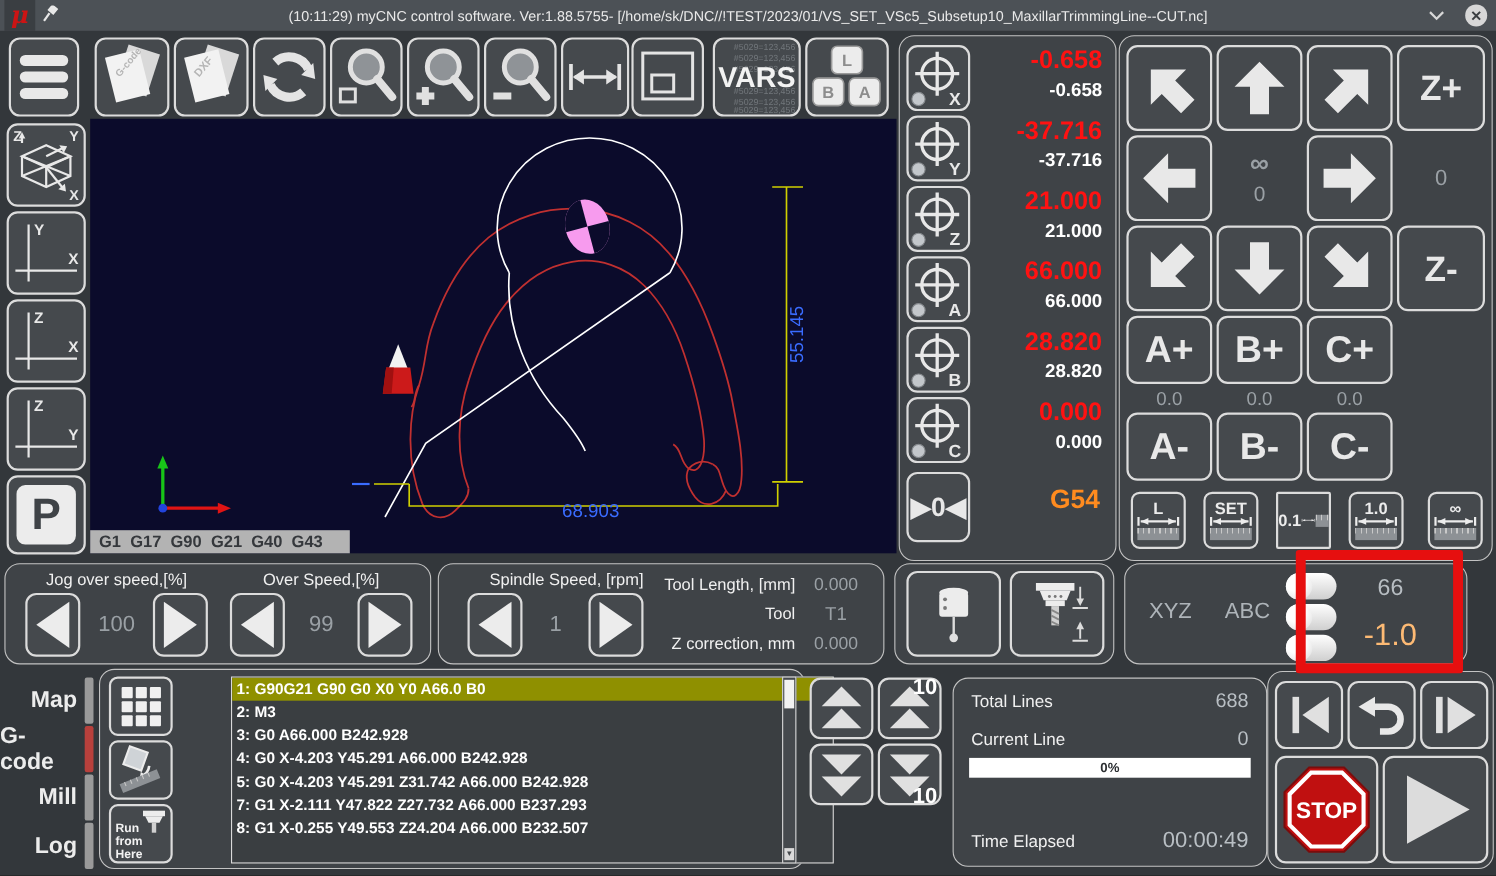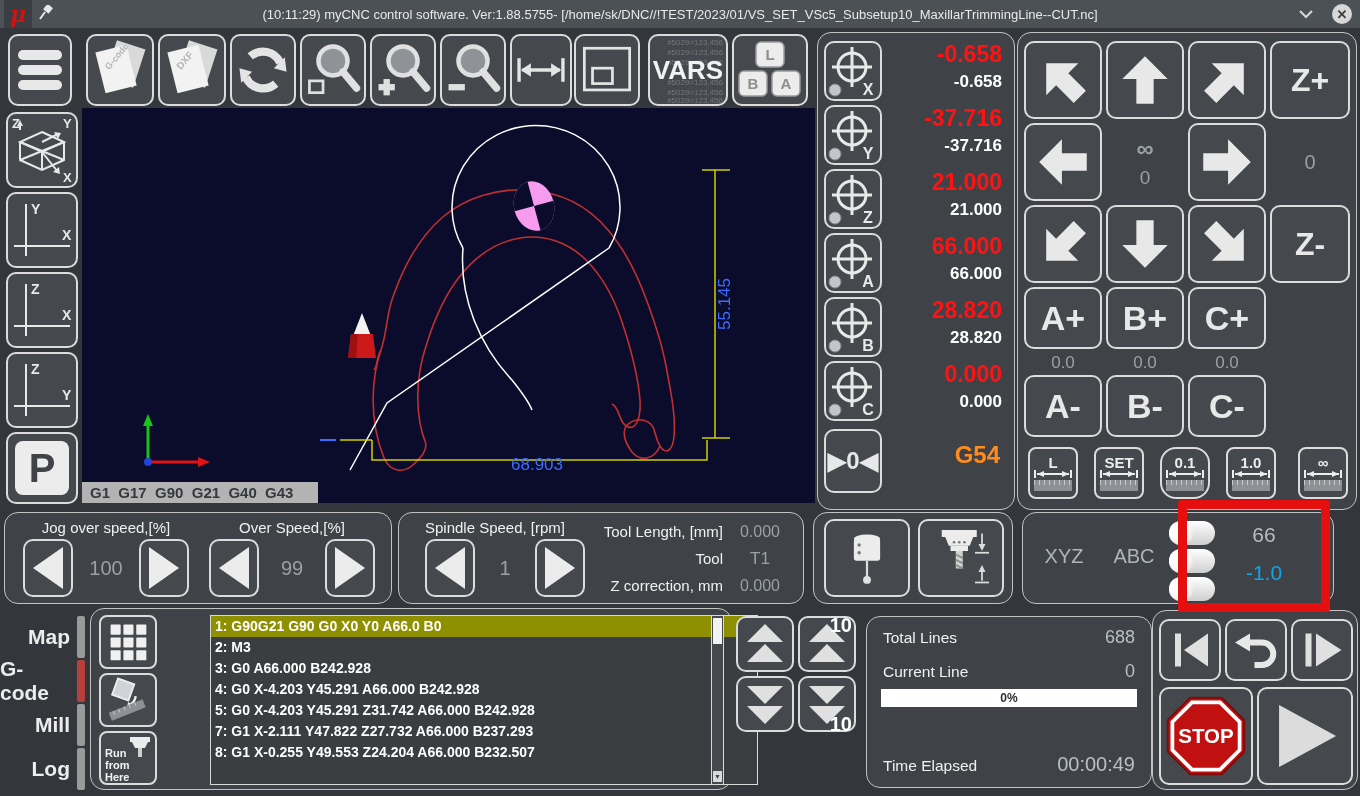--- a/index.html
+++ b/index.html
@@ -456,21 +456,21 @@
           <g stroke="#ececec" stroke-width="2">
             <line x1="2" y1="1" x2="2" y2="9"></line>
             <line x1="38" y1="1" x2="38" y2="9"></line>
             <line x1="4" y1="5" x2="36" y2="5"></line>
           </g>
           <polygon points="4,5 11,2 11,8" fill="#ececec"></polygon>
           <polygon points="36,5 29,2 29,8" fill="#ececec"></polygon>
         </svg>
       <div class="ruler"></div>
     </div>
-    <div class="btn" style="left:142px;top:414px;width:50px;height:52px;flex-direction:column;border-radius:16px;">
+    <div class="btn" style="left:142px;top:414px;width:50px;height:52px;flex-direction:row;border-radius:2px;">
       <span class="steplab">0.1</span>
       <svg width="40" height="10" viewBox="0 0 40 10">
           <g stroke="#ececec" stroke-width="2">
             <line x1="2" y1="1" x2="2" y2="9"></line>
             <line x1="38" y1="1" x2="38" y2="9"></line>
             <line x1="4" y1="5" x2="36" y2="5"></line>
           </g>
           <polygon points="4,5 11,2 11,8" fill="#ececec"></polygon>
           <polygon points="36,5 29,2 29,8" fill="#ececec"></polygon>
         </svg>
@@ -525,21 +525,21 @@
       </div>
     <div class="gray" style="position:absolute;left:258px;top:26px;width:58px;height:58px;display:flex;align-items:center;justify-content:center;font-size:20px;">99</div>
     <div class="btn" style="left:320px;top:26px;width:50px;height:58px;">
         <svg width="40" height="48" viewBox="0 0 52 64">
           <polygon points="6,4 6,60 46,32" fill="#ececec"></polygon>
         </svg>
       </div>
   </div>
 
   <div class="panel" style="left:398px;top:512px;width:406px;height:92px;">
-    <div style="position:absolute;left:6px;top:6px;width:180px;text-align:center;font-size:15px;color:#f0f0f0;">Spindle Speed, [rpm]</div>
+    <div style="position:absolute;left:26px;top:6px;width:180px;text-align:center;font-size:15px;color:#f0f0f0;">Spindle Speed, [rpm]</div>
     <div class="btn" style="left:26px;top:26px;width:50px;height:58px;">
         <svg width="40" height="48" viewBox="0 0 52 64">
           <polygon points="46,4 46,60 6,32" fill="#ececec"></polygon>
         </svg>
       </div>
     <div class="gray" style="position:absolute;left:80px;top:26px;width:52px;height:58px;display:flex;align-items:center;justify-content:center;font-size:20px;">1</div>
     <div class="btn" style="left:136px;top:26px;width:50px;height:58px;">
         <svg width="40" height="48" viewBox="0 0 52 64">
           <polygon points="6,4 6,60 46,32" fill="#ececec"></polygon>
         </svg>
@@ -587,21 +587,21 @@
     </div>
   </div>
 
   <div class="panel" style="left:1022px;top:512px;width:312px;height:92px;">
     <div class="gray" style="position:absolute;left:14px;top:32px;width:54px;text-align:center;font-size:20px;color:#aeb4b9;">XYZ</div>
     <div class="gray" style="position:absolute;left:84px;top:32px;width:54px;text-align:center;font-size:20px;color:#aeb4b9;">ABC</div>
     <div class="toggle" style="left:146px;top:8px;"></div>
     <div class="toggle" style="left:146px;top:36px;"></div>
     <div class="toggle" style="left:146px;top:64px;"></div>
     <div class="gray" style="position:absolute;left:186px;top:10px;width:110px;text-align:center;font-size:21px;color:#b7bdc2;">66</div>
-    <div class="gray" style="position:absolute;left:186px;top:48px;width:110px;text-align:center;font-size:21px;color:#0ea5e9;">-1.0</div>
+    <div class="gray" style="position:absolute;left:186px;top:48px;width:110px;text-align:center;font-size:28px;color:#fdba74;">-1.0</div>
   </div>
 
   <div class="redrect"></div>
 
   <div class="tab" style="top:616px;">
       <span class="lab">Map</span>
       <span class="ind"></span>
     </div>
   <div class="tab" style="top:660px;">
       <span class="lab">G-code</span>

